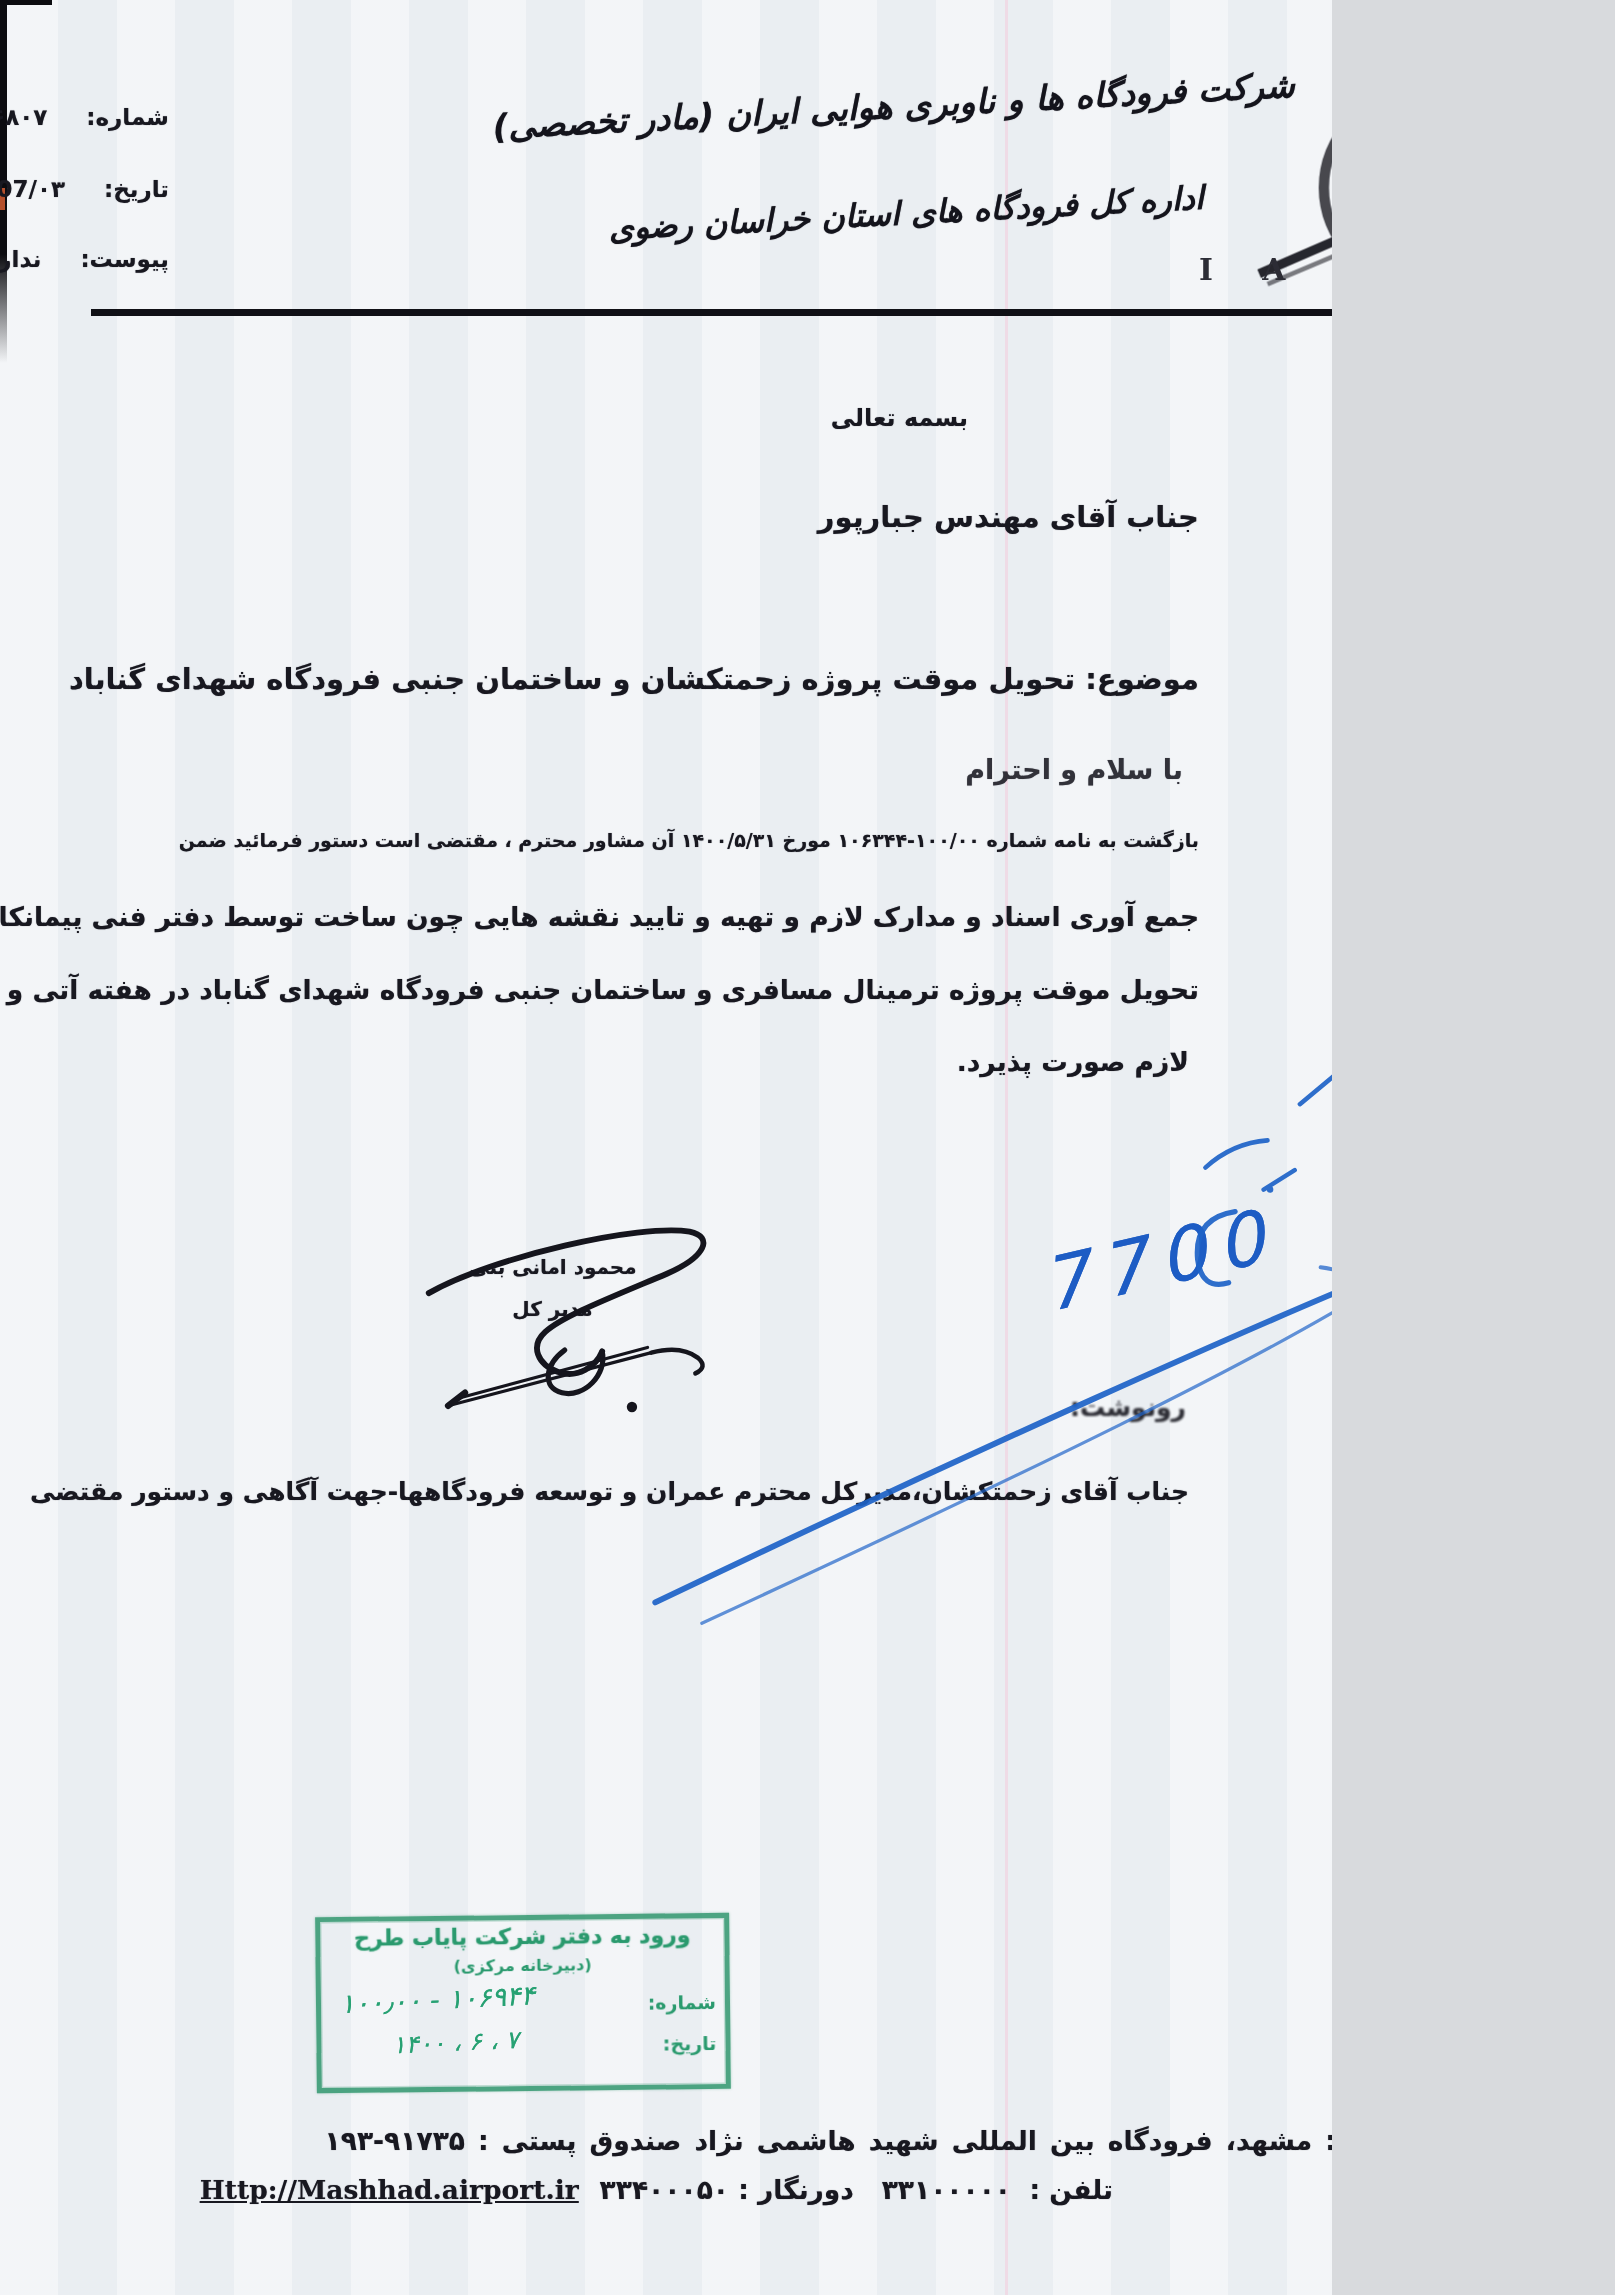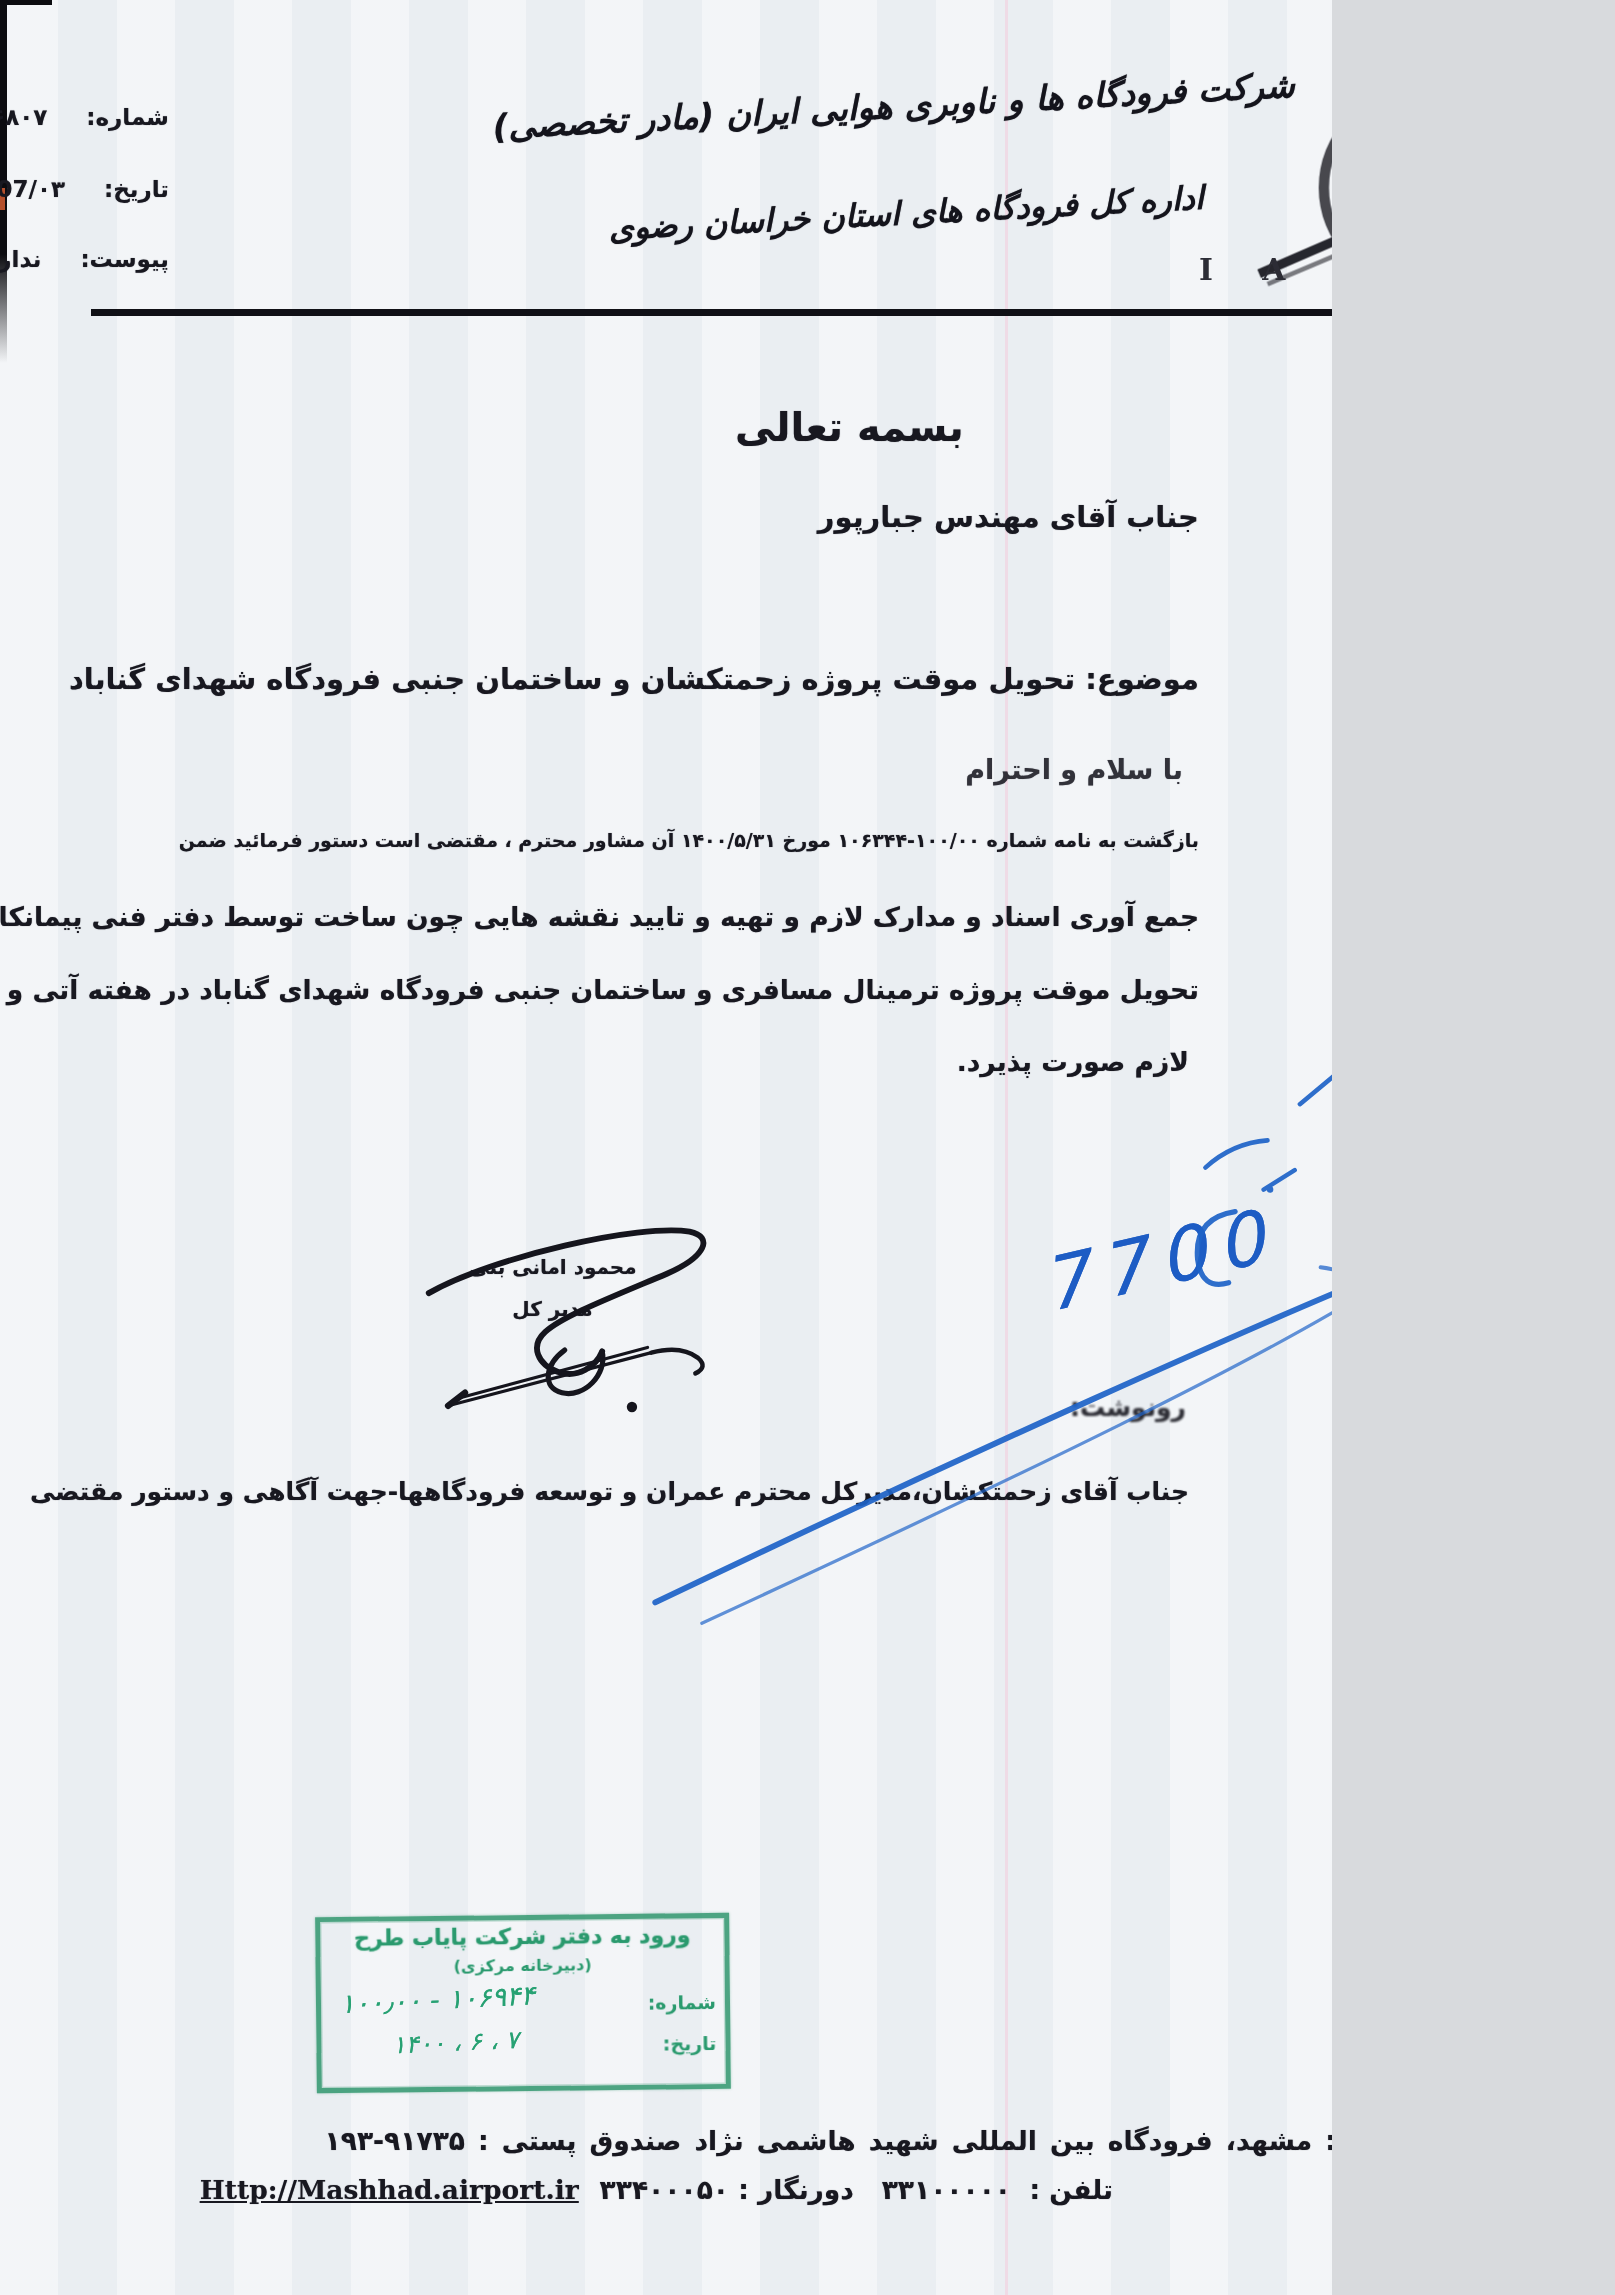--- a/index.html
+++ b/index.html
@@ -87,21 +87,21 @@
   <div class="metaRow ink" style="right:1163px;top:246px;">
     <span class="lbl">پیوست:</span>
     <span class="val">ندارد</span>
   </div>
 
   <div class="abs org nowrap" style="left:596px;top:83px;width:699px;text-align:center;font-size:34px;">شرکت فرودگاه ها و ناوبری هوایی ایران (مادر تخصصی)</div>
   <div class="abs org nowrap" style="left:615px;top:194px;width:589px;text-align:center;font-size:32px;">اداره کل فرودگاه های استان خراسان رضوی</div>
 
   <div class="abs" style="left:91px;top:309px;width:1393px;height:7.1px;background:#101016;"></div>
 
-  <div class="abs ink h-bold nowrap" style="left:735px;top:404px;width:233px;text-align:left;font-size:40px;">بسمه تعالی</div>
+  <div class="abs ink h-bold nowrap" style="left:735px;top:404px;width:233px;text-align:right;font-size:24px;">بسمه تعالی</div>
 
   <div class="abs ink h-bold nowrap soft" style="right:133px;top:500px;font-size:29px;">جناب آقای مهندس جبارپور</div>
   <div class="abs ink h-bold nowrap soft" style="right:133px;top:662px;font-size:29px;">موضوع: تحویل موقت پروژه زحمتکشان و ساختمان جنبی فرودگاه شهدای گناباد</div>
   <div class="abs ink h-bold nowrap" style="right:149px;top:754px;font-size:27px;filter:blur(0.7px);opacity:.88;">با سلام و احترام</div>
 
   <div class="abs ink nowrap" style="right:133px;top:829px;font-size:19px;font-weight:600;">بازگشت به نامه شماره ۱۰۰/۰۰-۱۰۶۳۴۴ مورخ ۱۴۰۰/۵/۳۱ آن مشاور محترم ، مقتضی است دستور فرمائید ضمن</div>
   <div class="abs ink nowrap" style="right:133px;top:901px;font-size:26.5px;font-weight:600;">جمع آوری اسناد و مدارک لازم و تهیه و تایید نقشه هایی چون ساخت توسط دفتر فنی پیمانکار ، نسبت به برگزاری جلسه</div>
   <div class="abs ink nowrap" style="right:133px;top:974px;font-size:26.5px;font-weight:600;">تحویل موقت پروژه ترمینال مسافری و ساختمان جنبی فرودگاه شهدای گناباد در هفته آتی و پس از محدودیت ها اقدام</div>
   <div class="abs ink nowrap" style="right:143px;top:1046px;font-size:26.5px;font-weight:600;">لازم صورت پذیرد.</div>
 

